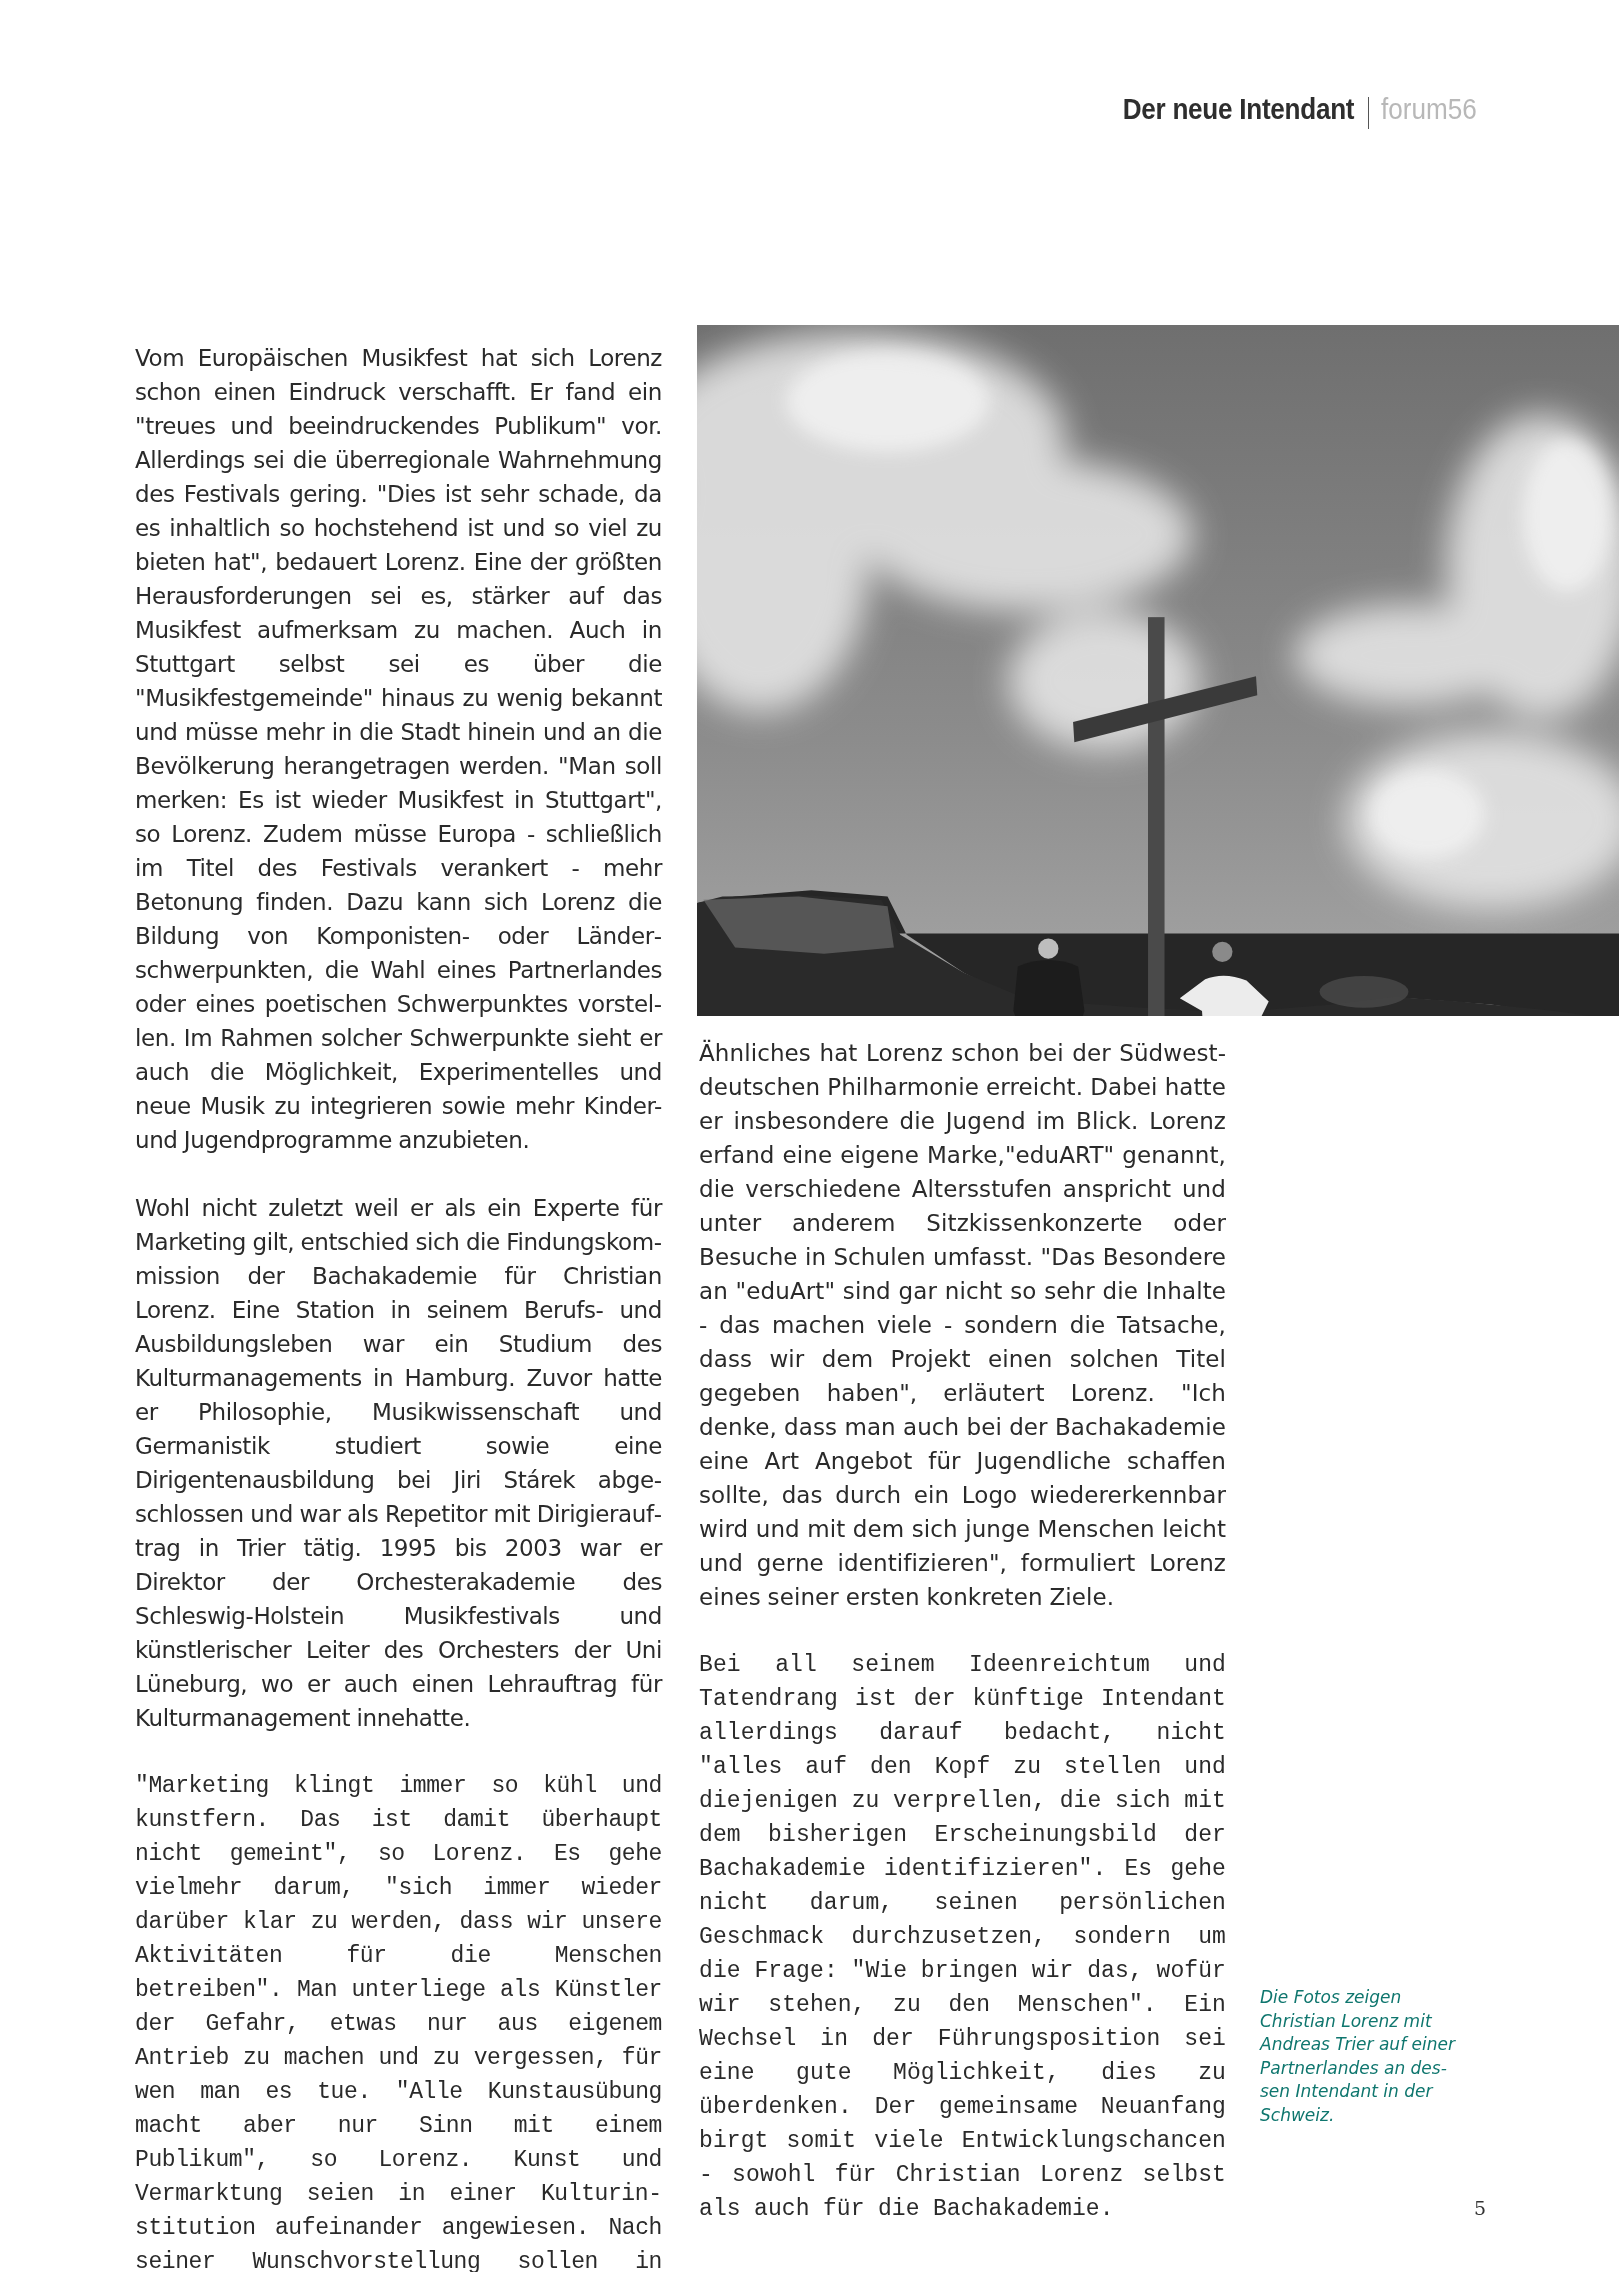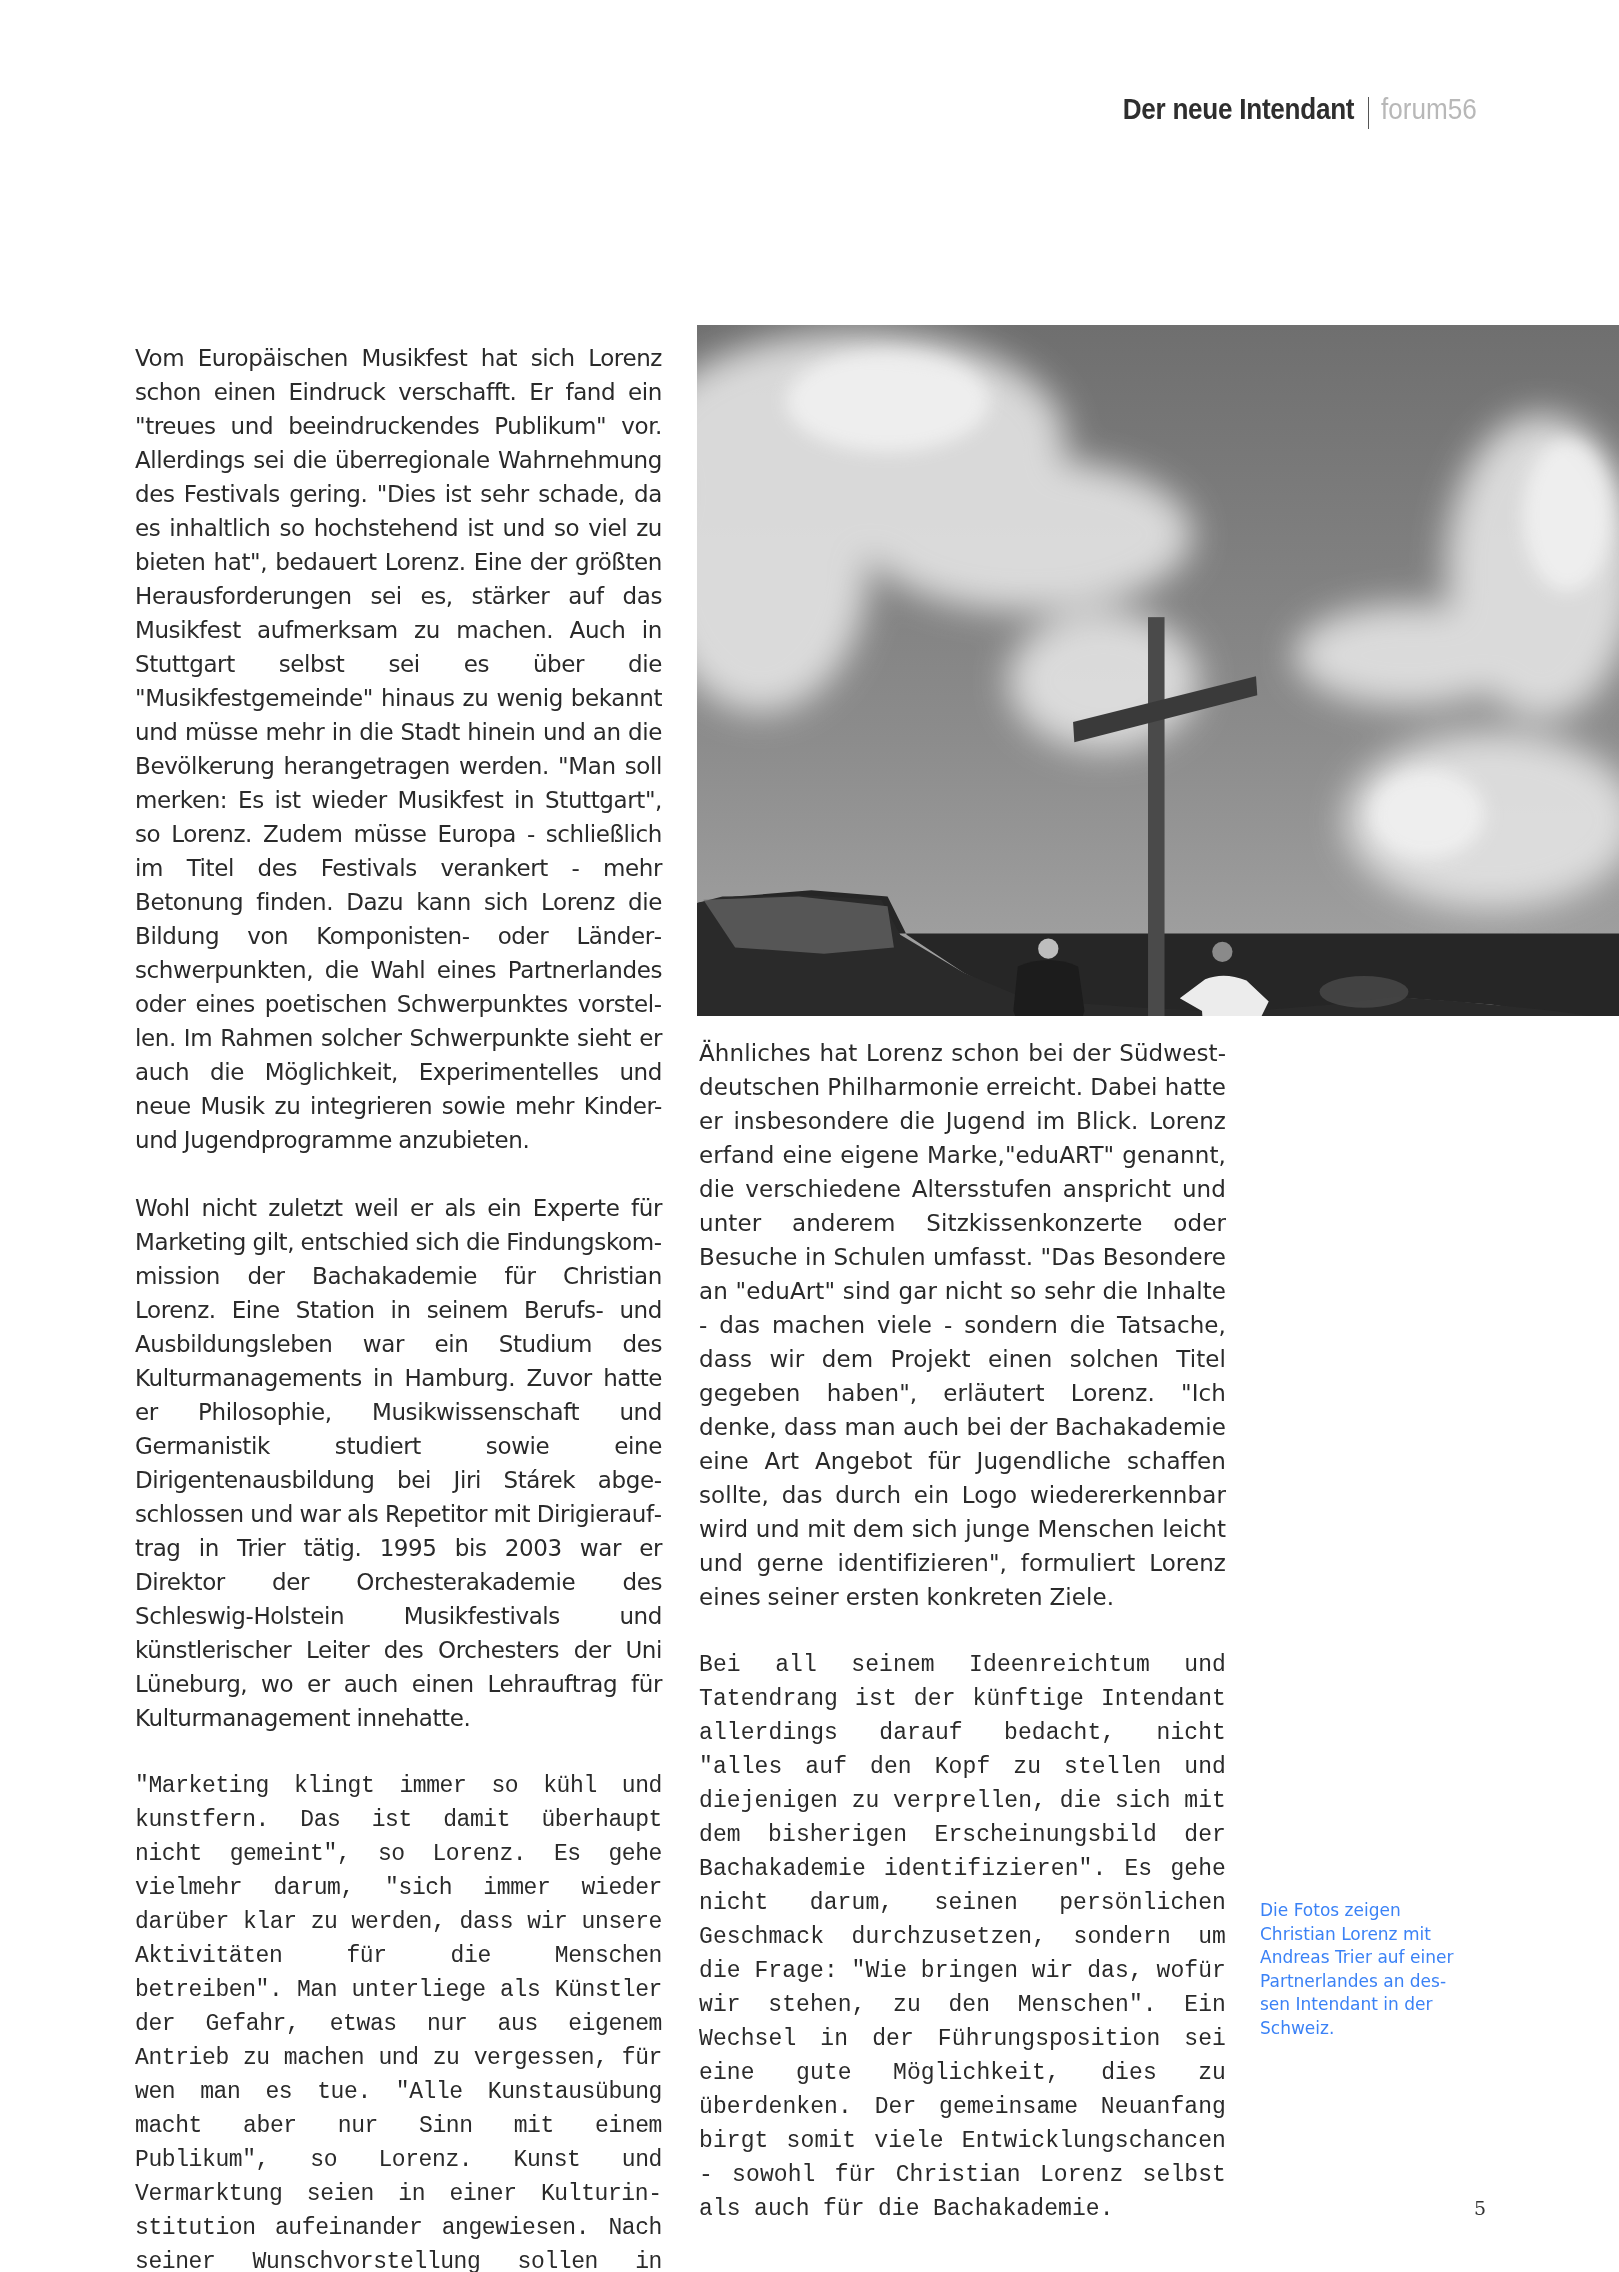--- a/index.html
+++ b/index.html
@@ -64,26 +64,27 @@
     top: 325px;
     width: 923px;
     height: 691px;
     overflow: hidden;
     background: #8e8e8e;
   }
   .photo svg { display: block; width: 100%; height: 100%; }
   .caption {
     position: absolute;
     left: 1260px;
-    top: 1899px;
+    top: 1986px;
     width: 229px;
     font-family: "DejaVu Sans", sans-serif;
+    font-style: italic;
     font-size: 17px;
     line-height: 23.5px;
-    color: #3b82f6;
+    color: #0f766e;
   }
   .caption-line { display: block; }
   .page-number {
     position: absolute;
     left: 1474px;
     top: 2197px;
     font-family: "DejaVu Serif", "Liberation Serif", serif;
     font-size: 19px;
     color: #333;
   }

